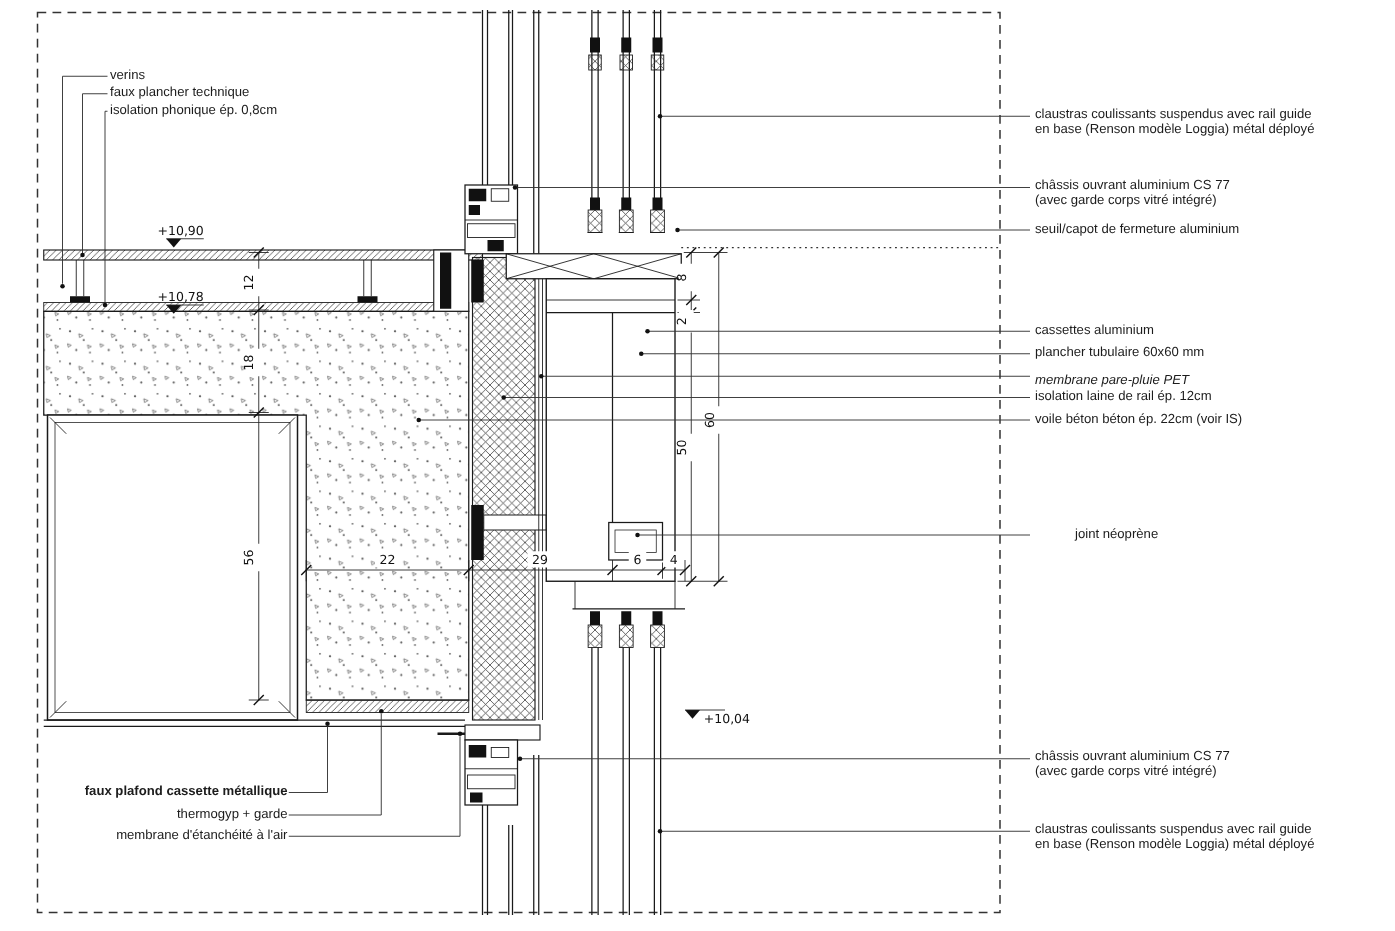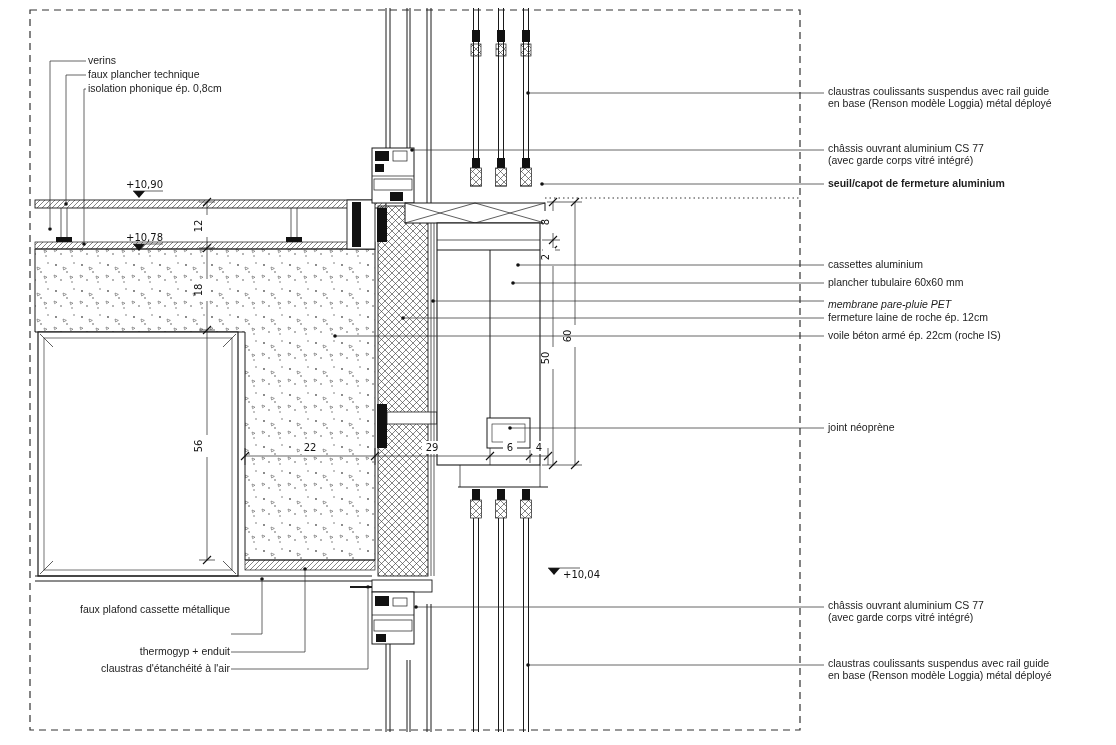--- a/index.html
+++ b/index.html
@@ -329,29 +329,29 @@
 </svg>
 
 <div class="lbl" style="left:88px; top:55px;">verins</div>
 <div class="lbl" style="left:88px; top:69px;text-align:right;">faux plancher technique</div>
 <div class="lbl" style="left:88px; top:83px;text-align:center;">isolation phonique ép. 0,8cm</div>
 
 <div class="lbl rcol" style="top:86px;">claustras coulissants suspendus avec rail guide
 en base (Renson modèle Loggia) métal déployé</div>
 <div class="lbl rcol" style="top:143px;">châssis ouvrant aluminium CS 77
 (avec garde corps vitré intégré)</div>
-<div class="lbl rcol" style="top:178px;font-weight:bold;">seuil/capot de fermeture aluminium</div>
+<div class="lbl rcol" style="top:178px;">seuil/capot de fermeture aluminium</div>
 <div class="lbl rcol" style="top:259px;">cassettes aluminium</div>
 <div class="lbl rcol" style="top:277px;">plancher tubulaire 60x60 mm</div>
 <div class="lbl rcol" style="top:299px;font-style:italic;">membrane pare-pluie PET</div>
-<div class="lbl rcol" style="top:312px;">fermeture laine de roche ép. 12cm</div>
-<div class="lbl rcol" style="top:330px;">voile béton armé ép. 22cm (roche IS)</div>
-<div class="lbl rcol" style="top:422px;">joint néoprène</div>
+<div class="lbl rcol" style="top:312px;">isolation laine de rail ép. 12cm</div>
+<div class="lbl rcol" style="top:330px;">voile béton béton ép. 22cm (voir IS)</div>
+<div class="lbl rcol" style="top:422px;margin-left:32px;">joint néoprène</div>
 <div class="lbl rcol" style="top:600px;">châssis ouvrant aluminium CS 77
 (avec garde corps vitré intégré)</div>
 <div class="lbl rcol" style="top:658px;">claustras coulissants suspendus avec rail guide
 en base (Renson modèle Loggia) métal déployé</div>
 
-<div class="lbl ra" style="left:30px; width:200px; top:604px;">faux plafond cassette métallique</div>
-<div class="lbl ra" style="left:30px; width:200px; top:646px;">thermogyp + enduit</div>
-<div class="lbl ra" style="left:30px; width:200px; top:663px;">claustras d'étanchéité à l'air</div>
+<div class="lbl ra" style="left:30px; width:200px; top:628px;font-weight:bold;">faux plafond cassette métallique</div>
+<div class="lbl ra" style="left:30px; width:200px; top:646px;">thermogyp + garde</div>
+<div class="lbl ra" style="left:30px; width:200px; top:663px;">membrane d'étanchéité à l'air</div>
 
 </div>
 
 </body></html>

